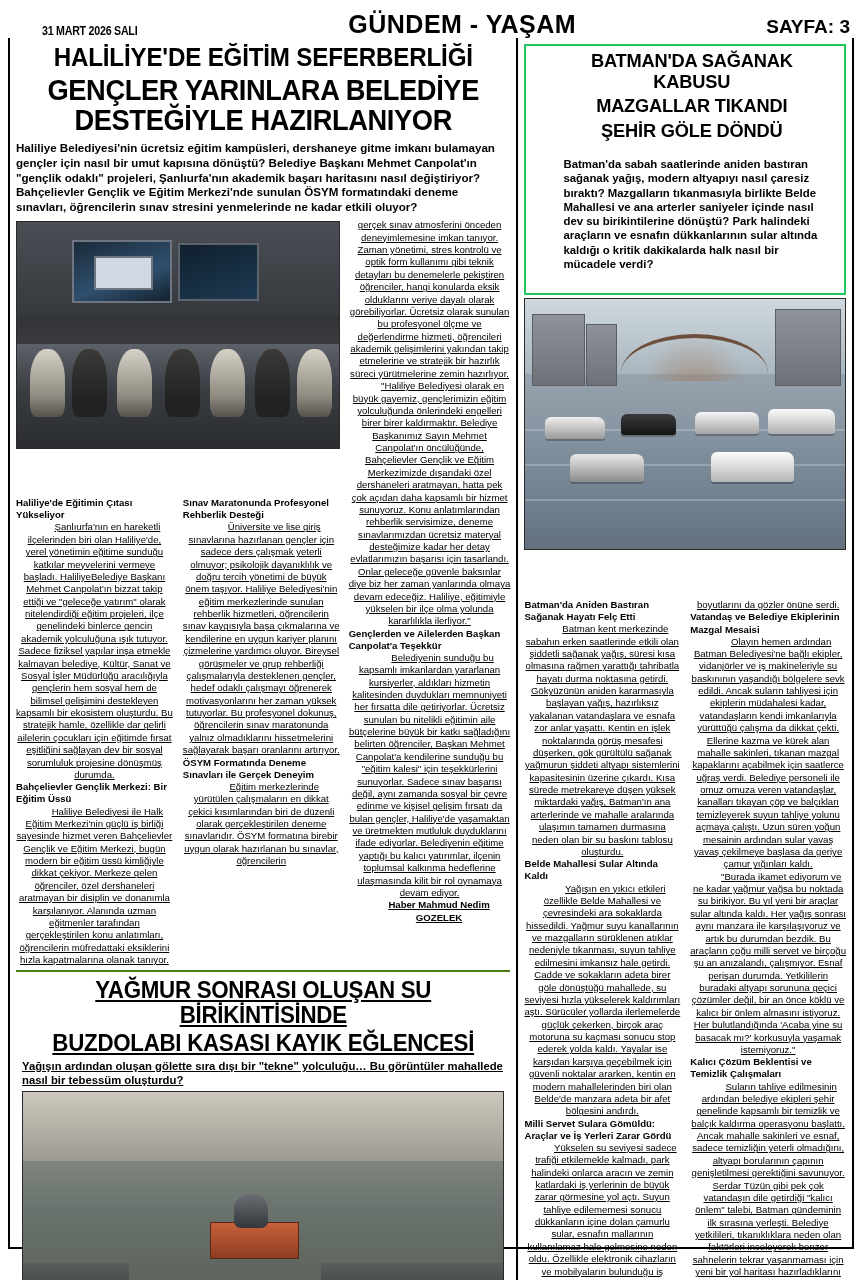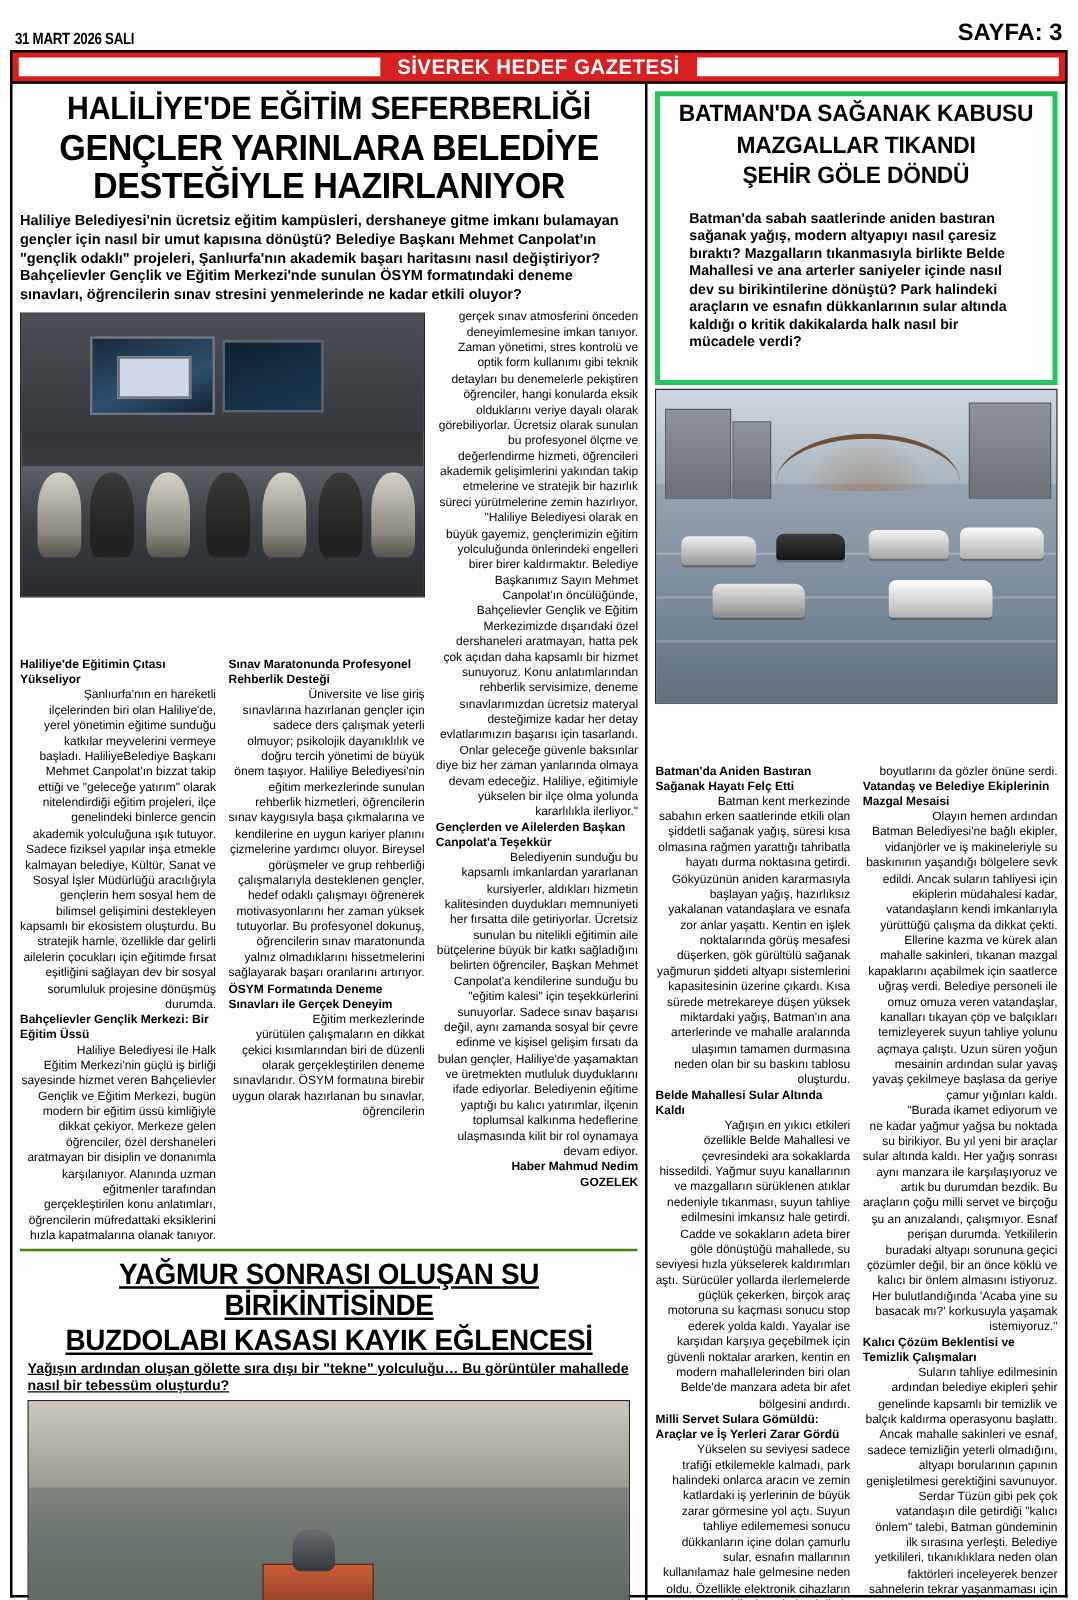--- a/index.html
+++ b/index.html
@@ -22,20 +22,21 @@
     padding: 0 8px;
   }
 
   
   .masthead {
     display: flex;
     align-items: flex-end;
     justify-content: space-between;
     height: 34px;
     padding: 4px 4px 0 4px;
+    margin-left: 30px;
   }
   .masthead-date {
     font-family: "Liberation Sans Narrow", "Liberation Sans", sans-serif;
     font-weight: bold;
     font-size: 13px;
     letter-spacing: -0.3px;
     transform: scaleX(0.82);
     transform-origin: left bottom;
     white-space: nowrap;
   }
@@ -140,23 +141,23 @@
   .lead {
     font-weight: bold;
     font-size: 11.6px;
     line-height: 1.26;
     text-align: left;
     margin: 0 0 5px 0;
   }
 
   
   .head-box {
-    border: 4px solid #22c55e;
+    border: 2px solid #22c55e;
     margin: 6px 6px 0 6px;
-    padding: 5px 7px 6px 7px;
+    padding: 5px 7px 6px 21px;
     box-sizing: border-box;
   }
   .head-box h2 {
     text-align: center;
     font-weight: bold;
     font-size: 19px;
     line-height: 1.08;
     margin: 0 0 4px 0;
     letter-spacing: -0.2px;
     transform: scaleX(0.96);
@@ -251,23 +252,24 @@
     background: linear-gradient(180deg,#5b5f5b,#3e423f); }
 
   
   .cols2 { display: flex; gap: 10px; }
   .cols2 > .col { flex: 1 1 0; min-width: 0; margin-top: 44px; }
 
   p.body {
     font-size: 9.6px;
     line-height: 1.29;
     margin: 0 0 0 0;
-    text-align: right;
+    text-align: center;
     text-indent: 26px;
     hyphens: auto;
+    text-decoration: underline;
   }
   p.body.noind { text-indent: 0; }
   p.sub {
     font-size: 9.6px;
     font-weight: bold;
     line-height: 1.26;
     margin: 0;
     text-indent: 0;
   }
   .by { font-weight: bold; padding-left: 19px; }
@@ -301,26 +303,24 @@
 
   .right-pad { padding: 0 6px; }
 </style>
 </head>
 <body>
 
 <div class="page">
 
   <div class="masthead">
     <div class="masthead-date">31 MART 2026 SALI</div>
+    <div class="masthead-center">GÜNDEM - YAŞAM</div>
     <div class="masthead-page">SAYFA: 3</div>
   </div>
 
-  <div class="red-banner">
-    <div class="red-banner-text">SİVEREK HEDEF GAZETESİ</div>
-  </div>
 
   <div class="content-frame">
 
     <div class="top-area">
 
       <div class="left-main">
 
         <h1 class="head-kicker">HALİLİYE'DE EĞİTİM SEFERBERLİĞİ</h1>
         <h1 class="head-main">GENÇLER YARINLARA BELEDİYE DESTEĞİYLE HAZIRLANIYOR</h1>
         <p class="lead">Haliliye Belediyesi'nin ücretsiz eğitim kampüsleri, dershaneye gitme imkanı bulamayan gençler için nasıl bir umut kapısına dönüştü? Belediye Başkanı Mehmet Canpolat'ın "gençlik odaklı" projeleri, Şanlıurfa'nın akademik başarı haritasını nasıl değiştiriyor? Bahçelievler Gençlik ve Eğitim Merkezi'nde sunulan ÖSYM formatındaki deneme sınavları, öğrencilerin sınav stresini yenmelerinde ne kadar etkili oluyor?</p>

